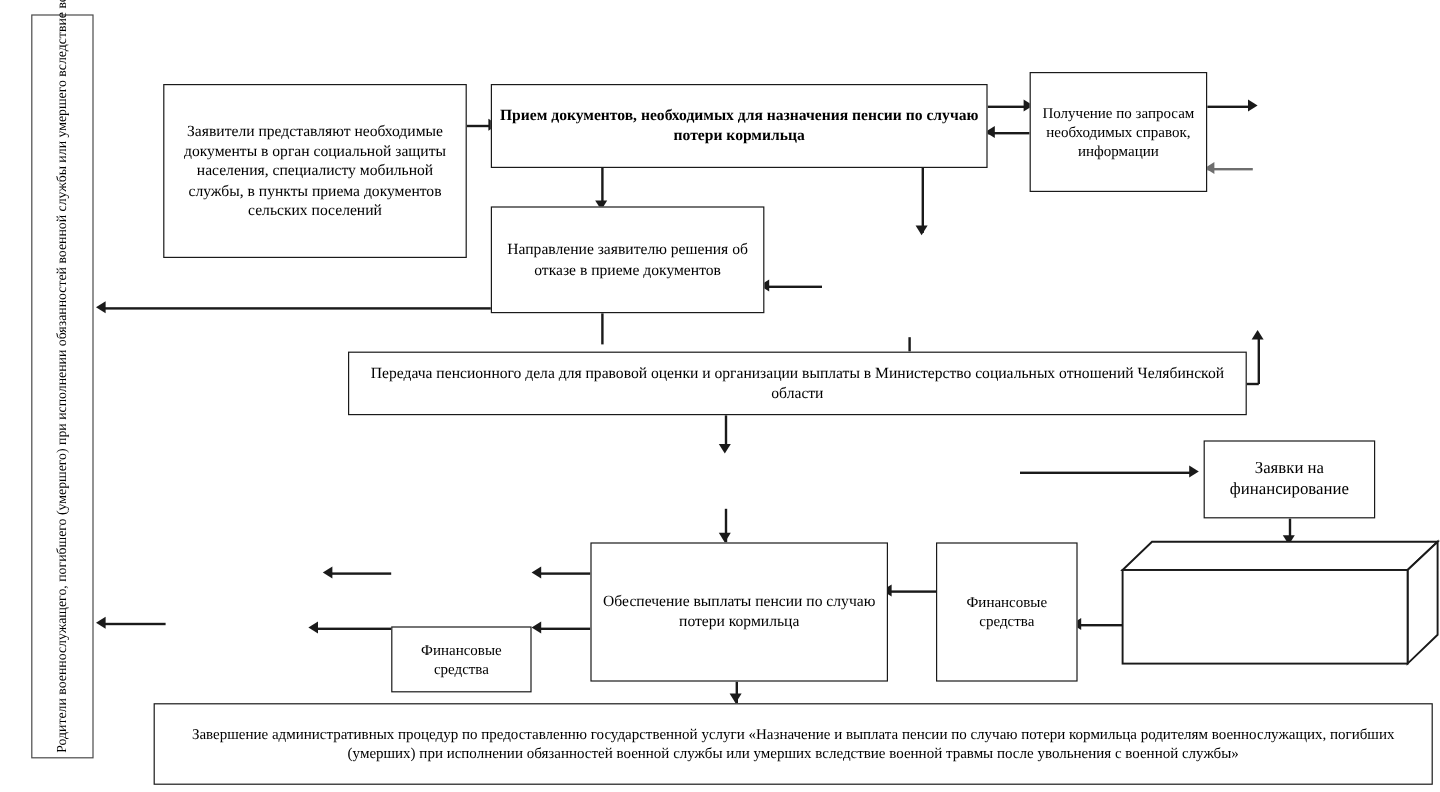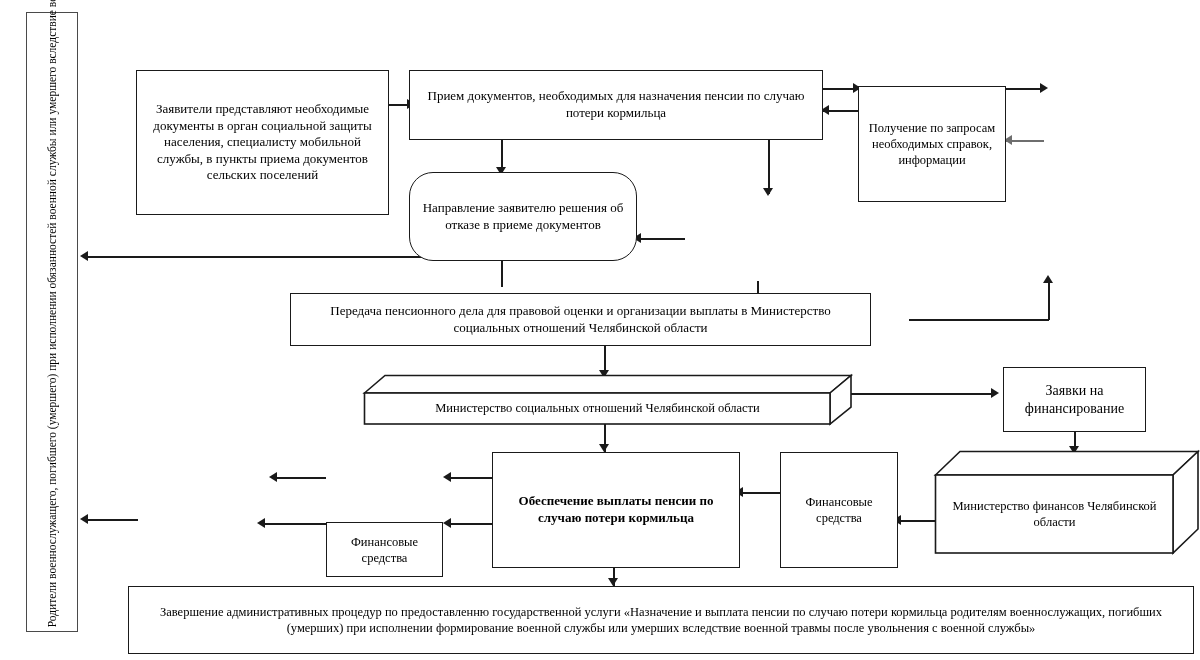--- a/index.html
+++ b/index.html
@@ -166,75 +166,62 @@
   <div class="ln h" style="left:86px; top:519px; width:52px;"></div>
   <div class="arw left" style="left:80px; top:514px;"></div>
 
   <div class="ln v" style="left:613px; top:568px; height:18px;"></div>
   <div class="arw down" style="left:608px; top:578px;"></div>
 
   <div class="node" style="left:136px; top:70px; width:253px; height:145px; font-size:13px;">
     <span class="txt">Заявители представляют необходимые документы в орган социальной защиты населения, специалисту мобильной службы, в пункты приема документов сельских поселений</span>
   </div>
 
-  <div class="node" style="left:409px; top:70px; width:414px; height:70px; font-size:13px;">
+  <div class="node" style="left:409px; top:70px; width:414px; height:70px; font-size:13px;font-weight:bold;">
     <span class="txt">Прием документов, необходимых для назначения пенсии по случаю потери кормильца</span>
   </div>
 
-  <div class="node" style="left:858px; top:86px; width:148px; height:116px; font-size:12.5px;">
+  <div class="node" style="left:858px; top:60px; width:148px; height:100px; font-size:12.5px;">
     <span class="txt">Получение по запросам необходимых справок, информации</span>
   </div>
 
 
-  <div class="node" style="left:409px; top:172px; width:228px; height:89px; font-size:13px;border-radius:24px;">
+  <div class="node" style="left:409px; top:172px; width:228px; height:89px; font-size:13px;">
     <span class="txt">Направление заявителю решения об отказе в приеме документов</span>
   </div>
 
 
-  <div class="node" style="left:290px; top:293px; width:581px; height:53px; font-size:13px;">
+  <div class="node" style="left:290px; top:293px; width:749px; height:53px; font-size:13px;">
     <span class="txt">Передача пенсионного дела для правовой оценки и организации выплаты в Министерство социальных отношений Челябинской области</span>
   </div>
 
-  <div class="prism" style="left:363px; top:374px; width:490px; height:52px;">
-    <svg width="490" height="52" viewBox="0 0 490 52">
-      <polygon points="1.5,19 22,1.5 488,1.5 467,19" fill="#ffffff" stroke="#1a1a1a" stroke-width="1.6"></polygon>
-      <polygon points="467,19 488,1.5 488,33 467,50" fill="#ffffff" stroke="#1a1a1a" stroke-width="1.6"></polygon>
-      <rect x="1.5" y="19" width="465.5" height="31" fill="#ffffff" stroke="#1a1a1a" stroke-width="1.6"></rect>
-    </svg>
-    <div class="plabel" style="left:1.5px; top:19px; width:466px; height:31px; font-size:12.5px;">
-      <span>Министерство социальных отношений Челябинской области</span>
-    </div>
-  </div>
 
   <div class="node" style="left:1003px; top:367px; width:143px; height:65px; font-size:14px;">
     <span class="txt">Заявки на финансирование</span>
   </div>
 
 
 
   <div class="node" style="left:326px; top:522px; width:117px; height:55px; font-size:12.5px;">
     <span class="txt">Финансовые средства</span>
   </div>
 
-  <div class="node" style="left:492px; top:452px; width:248px; height:116px; font-size:13px;font-weight:bold;">
+  <div class="node" style="left:492px; top:452px; width:248px; height:116px; font-size:13px;">
     <span class="txt">Обеспечение выплаты пенсии по случаю потери кормильца</span>
   </div>
 
   <div class="node" style="left:780px; top:452px; width:118px; height:116px; font-size:12.5px;">
     <span class="txt">Финансовые средства</span>
   </div>
 
   <div class="prism" style="left:934px; top:450px; width:266px; height:105px;">
     <svg width="266" height="105" viewBox="0 0 266 105">
       <polygon points="1.5,25 26,1.5 264,1.5 239,25" fill="#ffffff" stroke="#1a1a1a" stroke-width="1.6"></polygon>
       <polygon points="239,25 264,1.5 264,79 239,103" fill="#ffffff" stroke="#1a1a1a" stroke-width="1.6"></polygon>
       <rect x="1.5" y="25" width="237.5" height="78" fill="#ffffff" stroke="#1a1a1a" stroke-width="1.6"></rect>
     </svg>
-    <div class="plabel" style="left:1.5px; top:25px; width:238px; height:78px; font-size:12.5px;">
-      <span>Министерство финансов Челябинской области</span>
-    </div>
   </div>
 
   <div class="node" style="left:128px; top:586px; width:1066px; height:68px; font-size:12.5px; padding:4px 14px;">
-    <span class="txt">Завершение административных процедур по предоставленню государственной услуги «Назначение и выплата пенсии по случаю потери кормильца родителям военнослужащих, погибших (умерших) при исполнении формирование военной службы или умерших вследствие военной травмы после увольнения с военной службы»</span>
+    <span class="txt">Завершение административных процедур по предоставленню государственной услуги «Назначение и выплата пенсии по случаю потери кормильца родителям военнослужащих, погибших (умерших) при исполнении обязанностей военной службы или умерших вследствие военной травмы после увольнения с военной службы»</span>
   </div>
 
 </div>
 
 </body></html>

